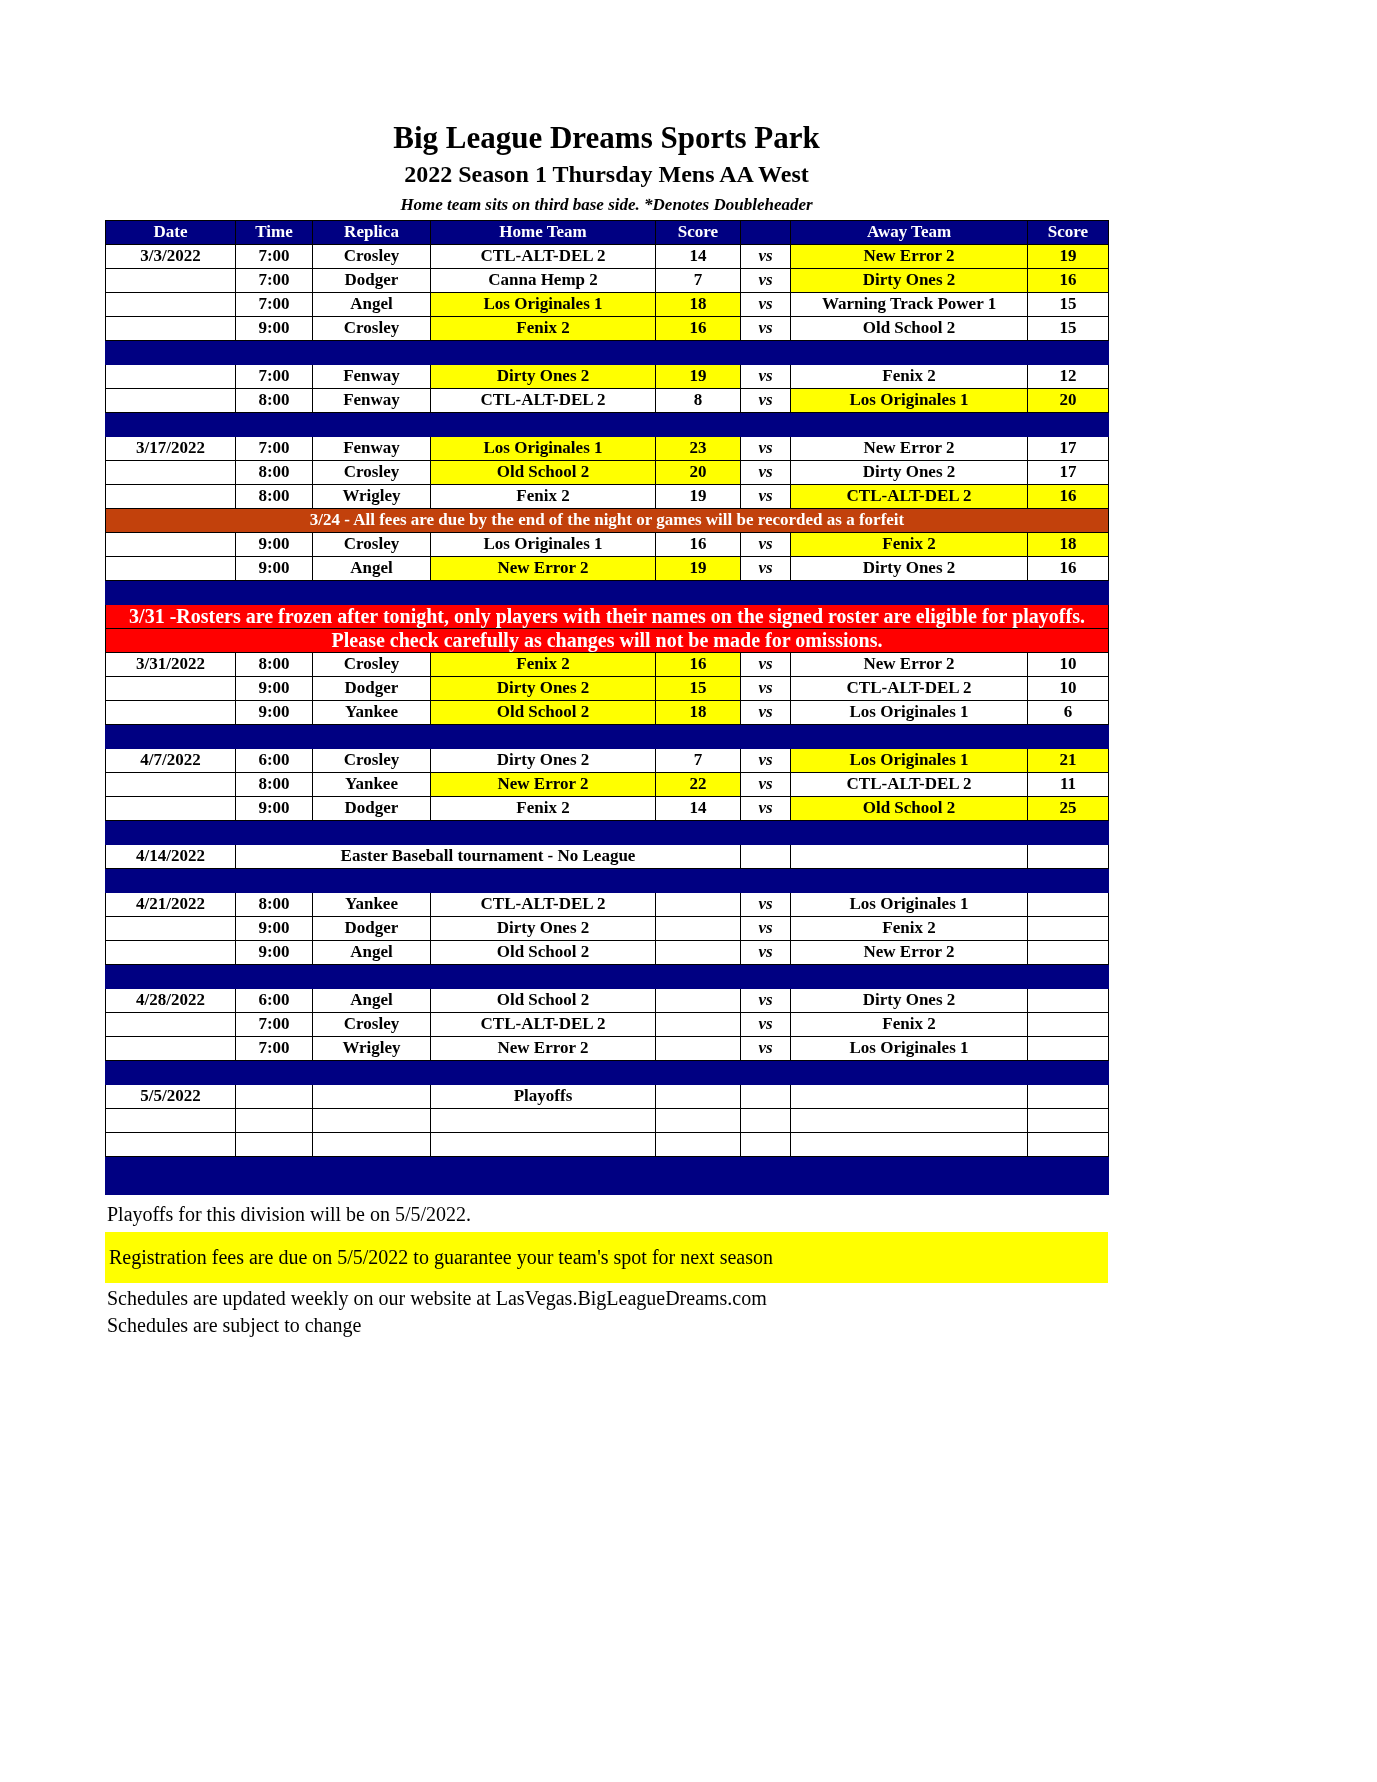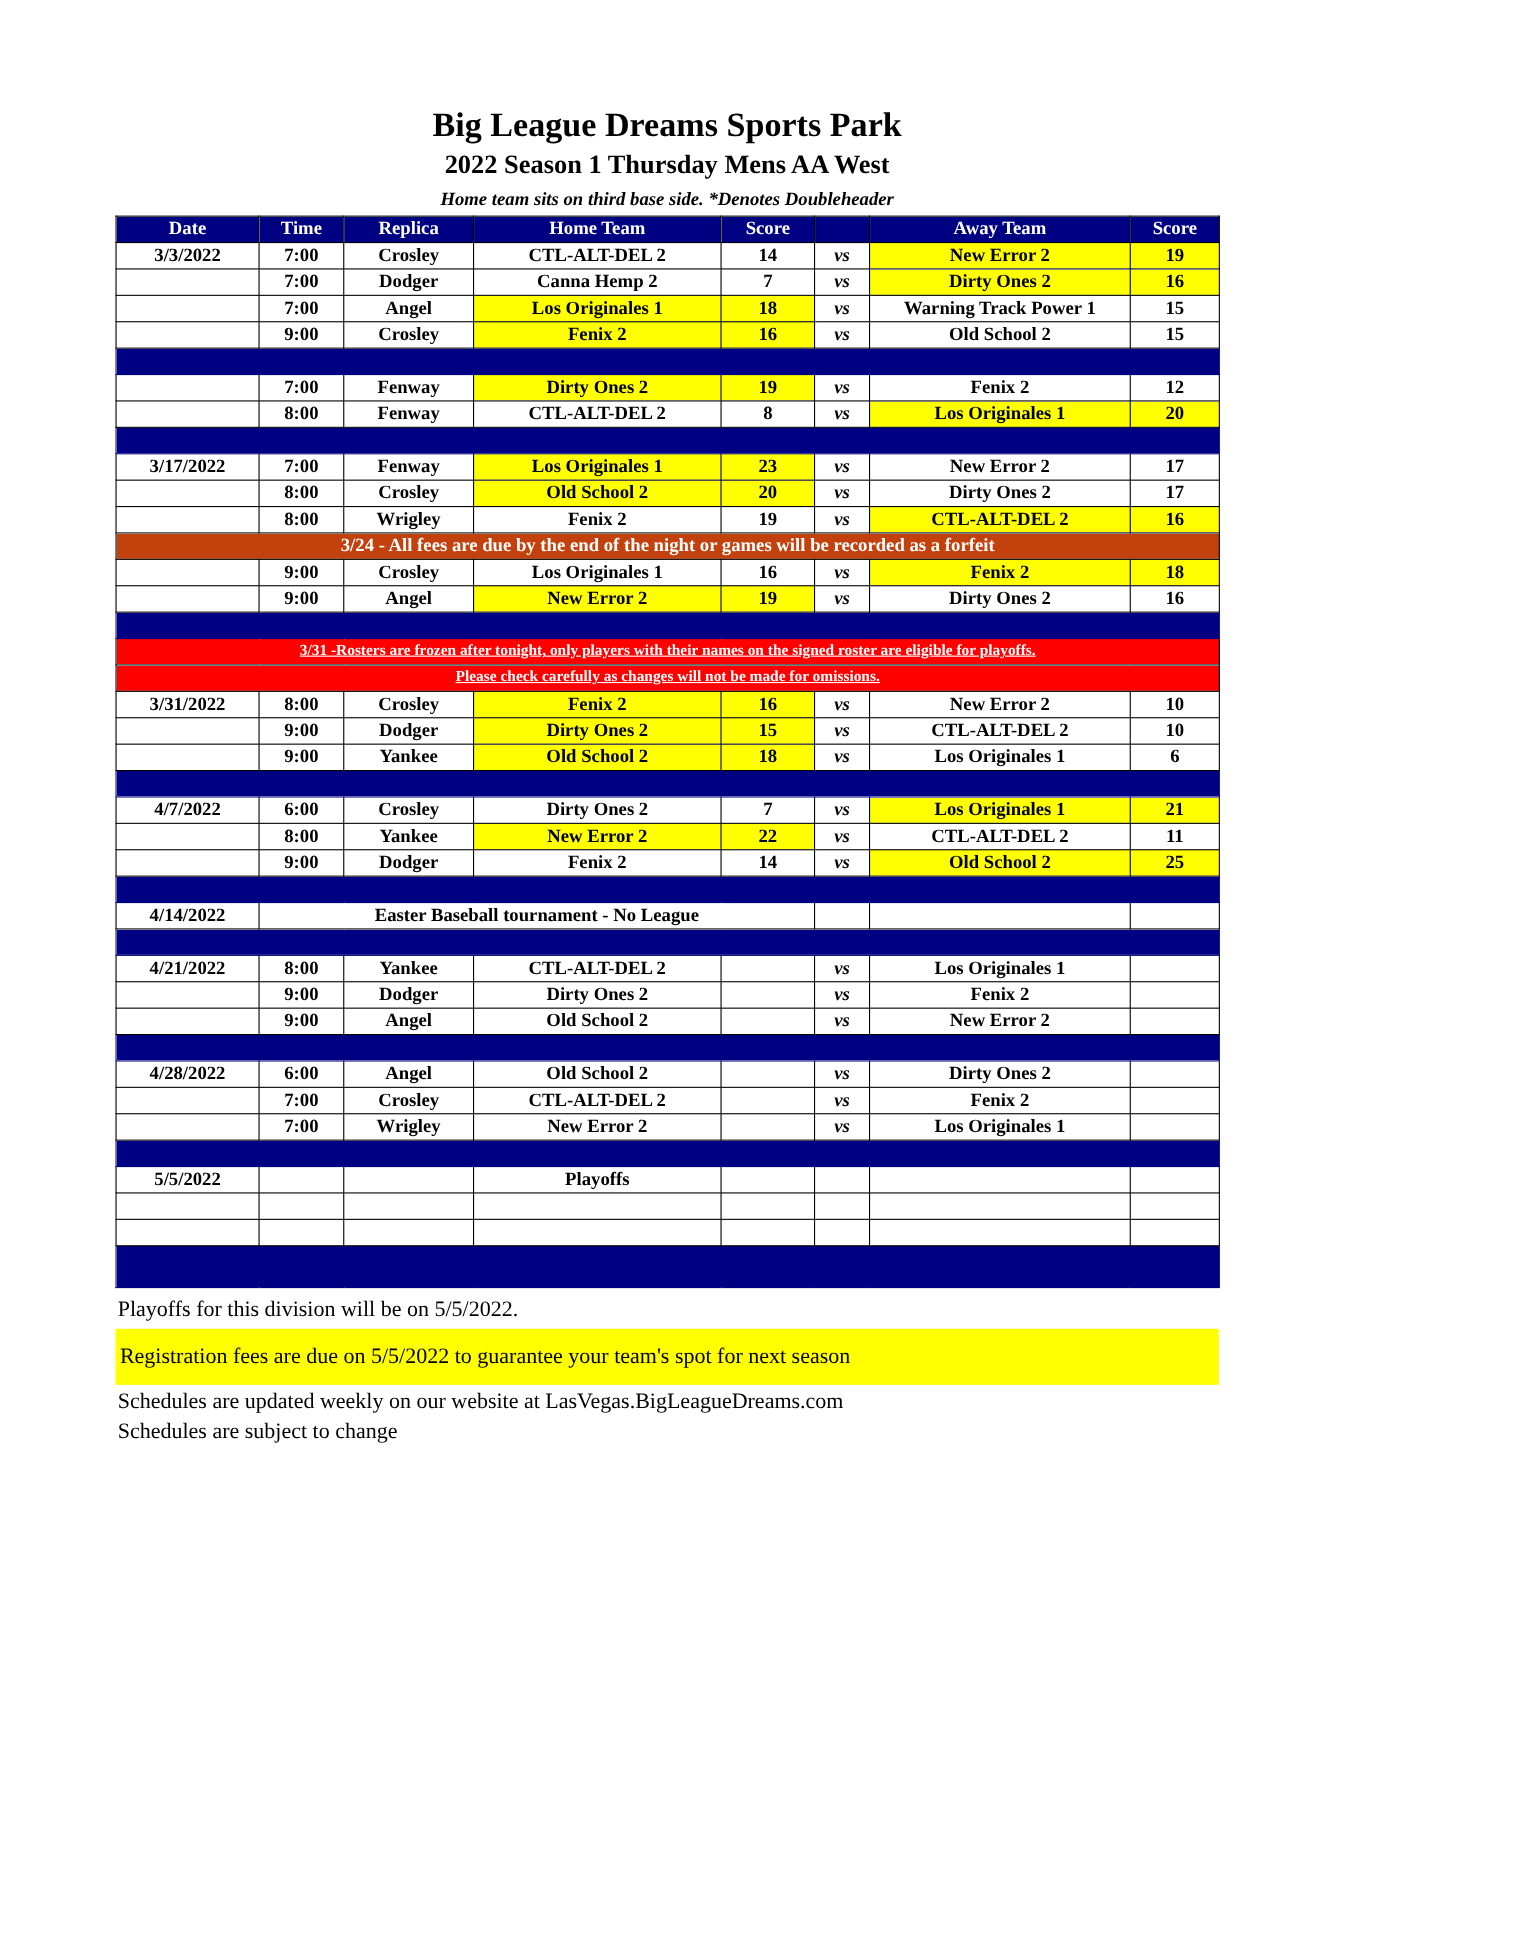--- a/index.html
+++ b/index.html
@@ -6,42 +6,42 @@
   html, body { background: #ffffff; }
   .page {
     position: relative;
     width: 1377px;
     height: 1782px;
     background: #ffffff;
     font-family: "Liberation Serif", serif;
     overflow: hidden;
   }
   .content { position: absolute; left: 105px; top: 0; width: 1003px; }
-  .title { margin-top: 96px; text-align: center; font-size: 31px; font-weight: bold; color: #000; line-height: 1.15; }
+  .title { margin-top: 120px; text-align: center; font-size: 31px; font-weight: bold; color: #000; line-height: 1.15; }
   .subtitle { margin-top: 5px; text-align: center; font-size: 24px; font-weight: bold; color: #000; }
   .note { margin-top: 7px; margin-bottom: 5px; text-align: center; font-size: 17px; font-weight: bold; font-style: italic; color: #000; }
 
   table.schedule { width: 1003px; border-collapse: collapse; table-layout: fixed; }
   .schedule th, .schedule td {
     border: 1px solid #000;
     height: 24px;
     padding: 0 3px;
     font-size: 17px;
     font-weight: bold;
     text-align: center;
     vertical-align: middle;
     white-space: nowrap;
     overflow: hidden;
     color: #000;
   }
   .schedule thead th { background: #000082; color: #ffffff; }
   td.sep { background: #000082; border-color: #000082; }
   td.sep.tall { height: 38px; }
   td.notice-blue { background: #c2410c; color: #ffffff; }
-  td.notice-red { background: #ff0000; color: #ffffff; font-size: 14px; text-decoration: underline; }
+  td.notice-red { background: #ff0000; color: #ffffff; font-size: 20px; }
   td.win { background: #ffff00; }
   td.c-vs { font-style: italic; }
   td.c-event { font-weight: bold; }
 
   .footer { margin-top: 8px; }
   .f-line { font-size: 20px; font-weight: normal; color: #000; margin-top: 4px; padding-left: 2px; }
   .f-line.reg-bar { background: #ffff00; padding: 14px 4px; margin-top: 6px; width: 1003px; }
 </style>
 </head>
 <body>

